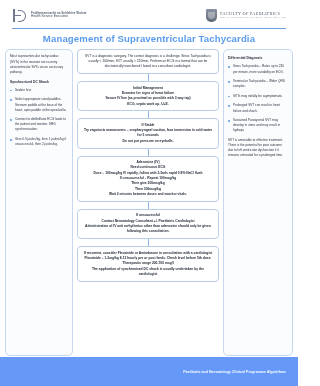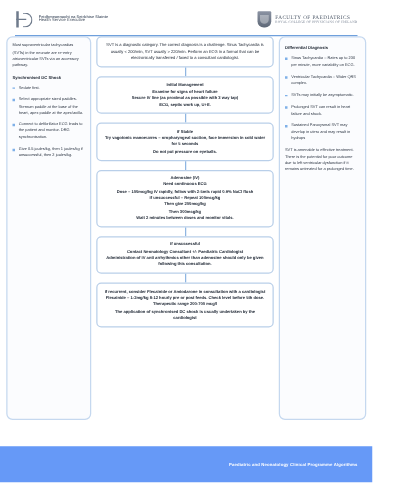--- a/index.html
+++ b/index.html
@@ -222,20 +222,21 @@
       <div class="crest"></div>
       <div class="logo-right-text">
         <div class="r1">FACULTY OF PAEDIATRICS</div>
         <div class="r2">ROYAL COLLEGE OF PHYSICIANS OF IRELAND</div>
       </div>
     </div>
 
   </div>
 
   <div class="title-rule"></div>
+  <div class="doc-title">Management of Supraventricular Tachycardia</div>
 
   <div class="columns">
 
     <div class="col-left">
       <div class="side-panel">
         <div class="panel-para">Most supraventricular tachycardias (SVTs) in the neonate are re-entry atrioventricular SVTs via an accessory pathway.</div>
         <div class="panel-heading">Synchronised DC Shock</div>
         <ul class="bullets">
           <li>Sedate first.</li>
           <li>Select appropriate sized paddles. Sternum paddle at the base of the heart, apex paddle at the apex/axilla.</li>

